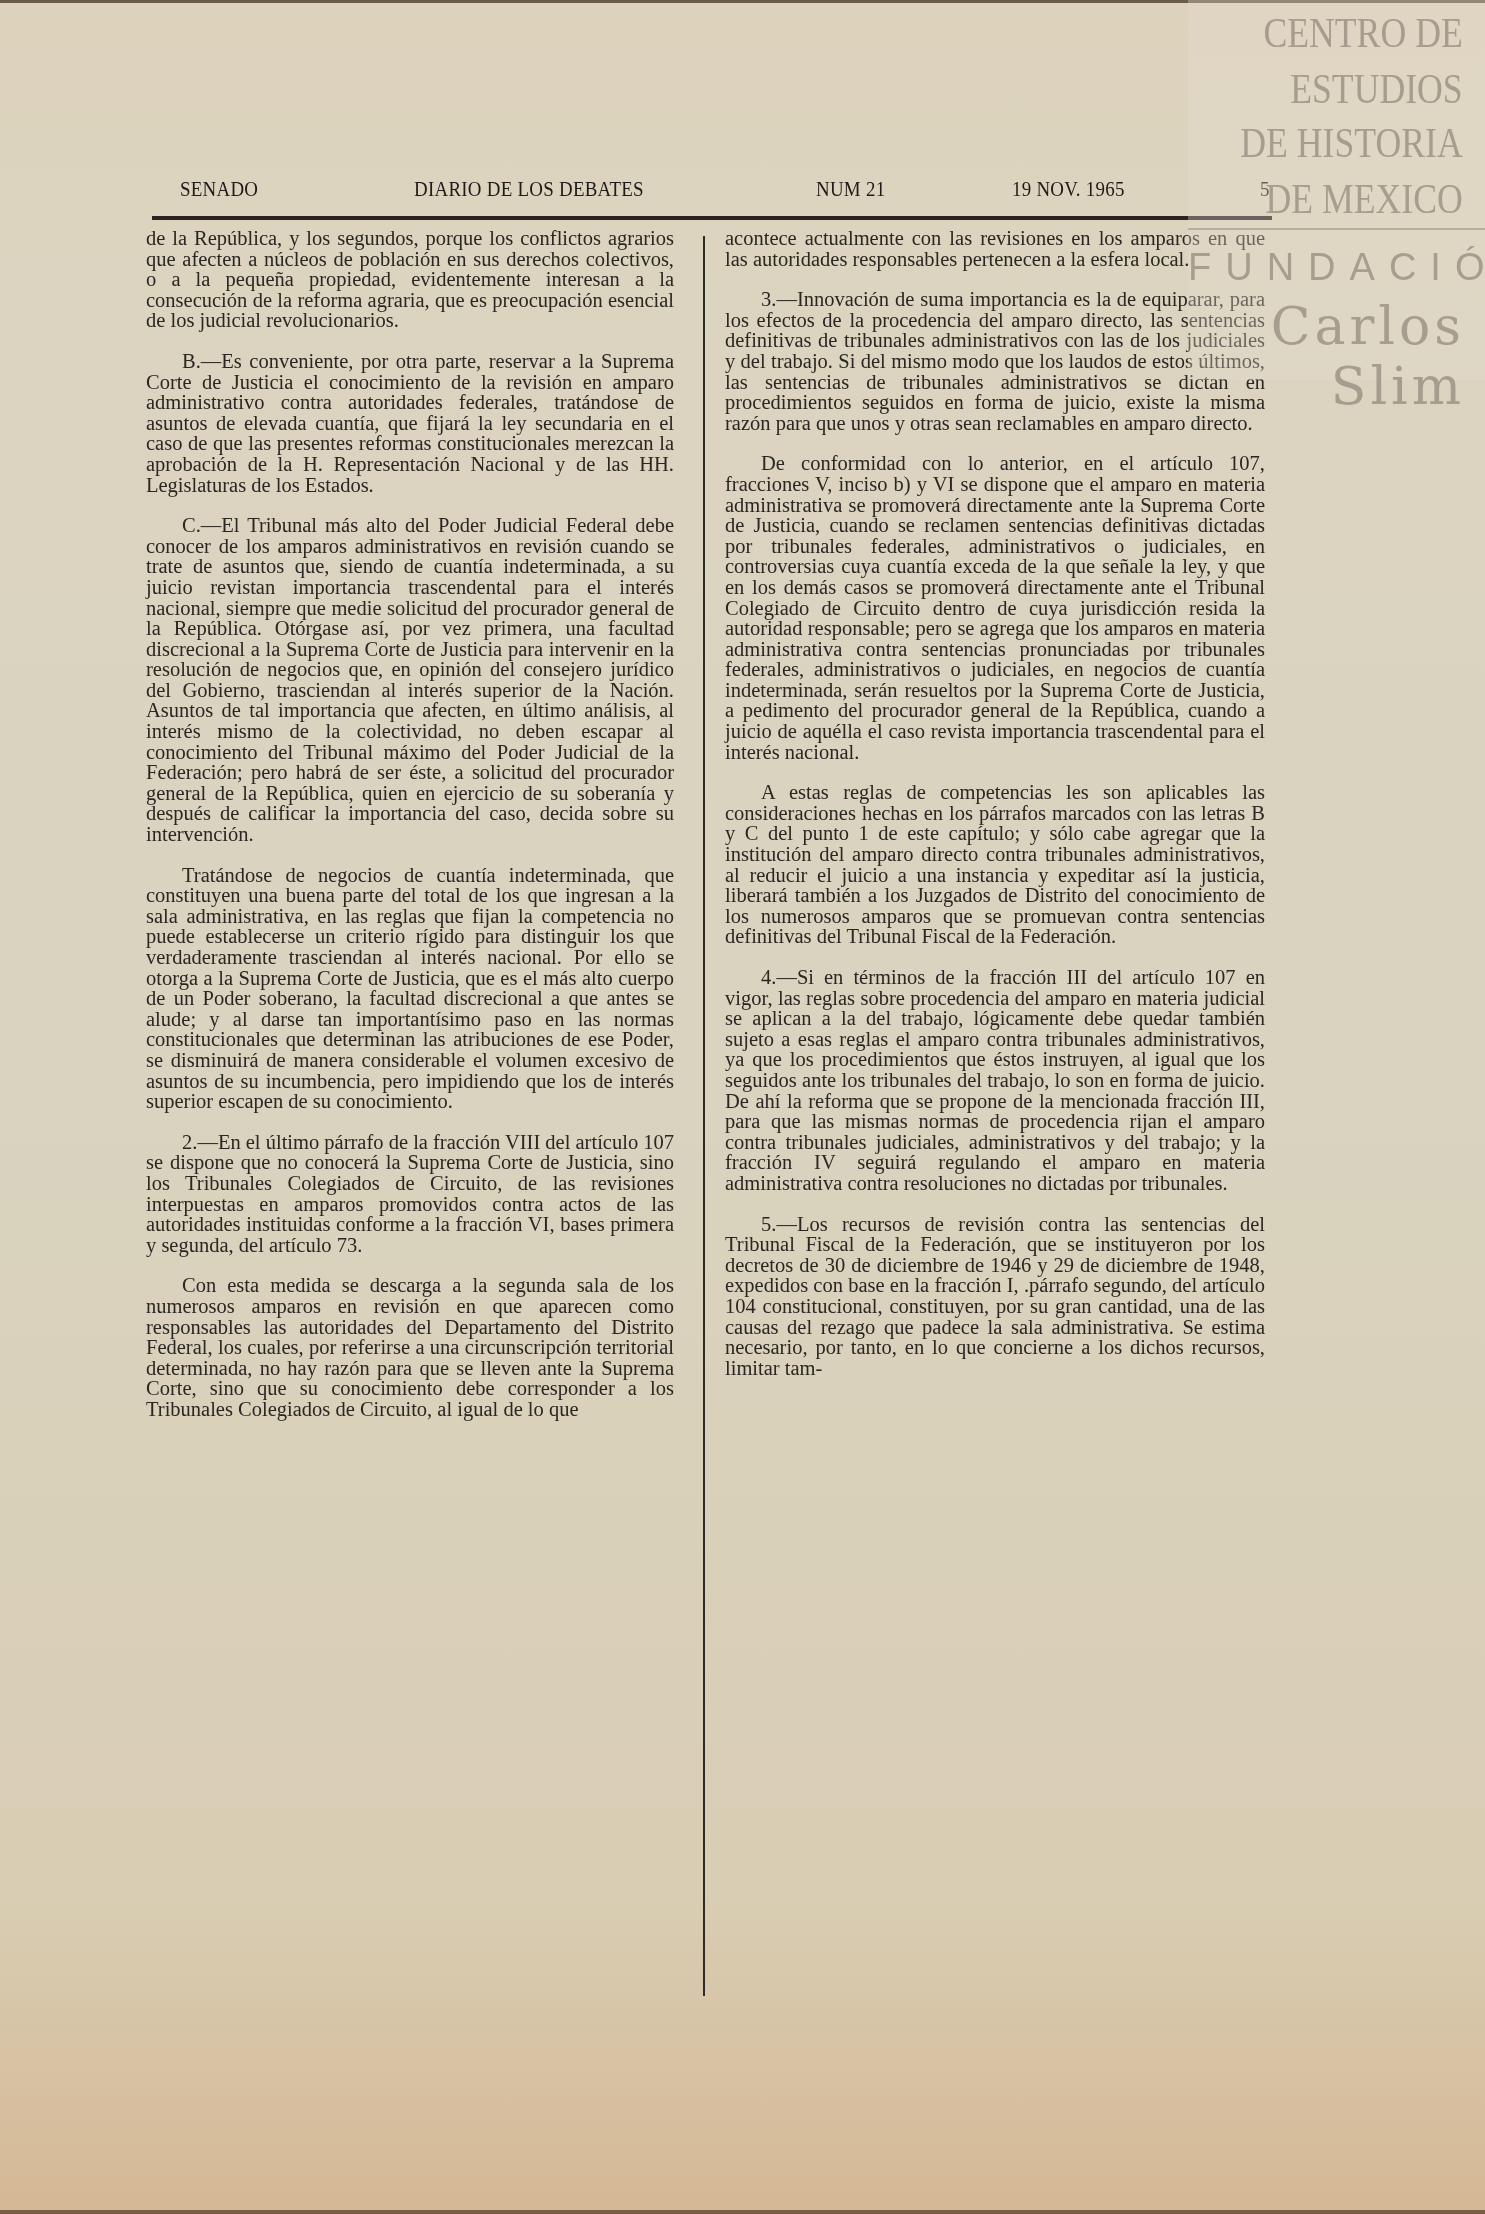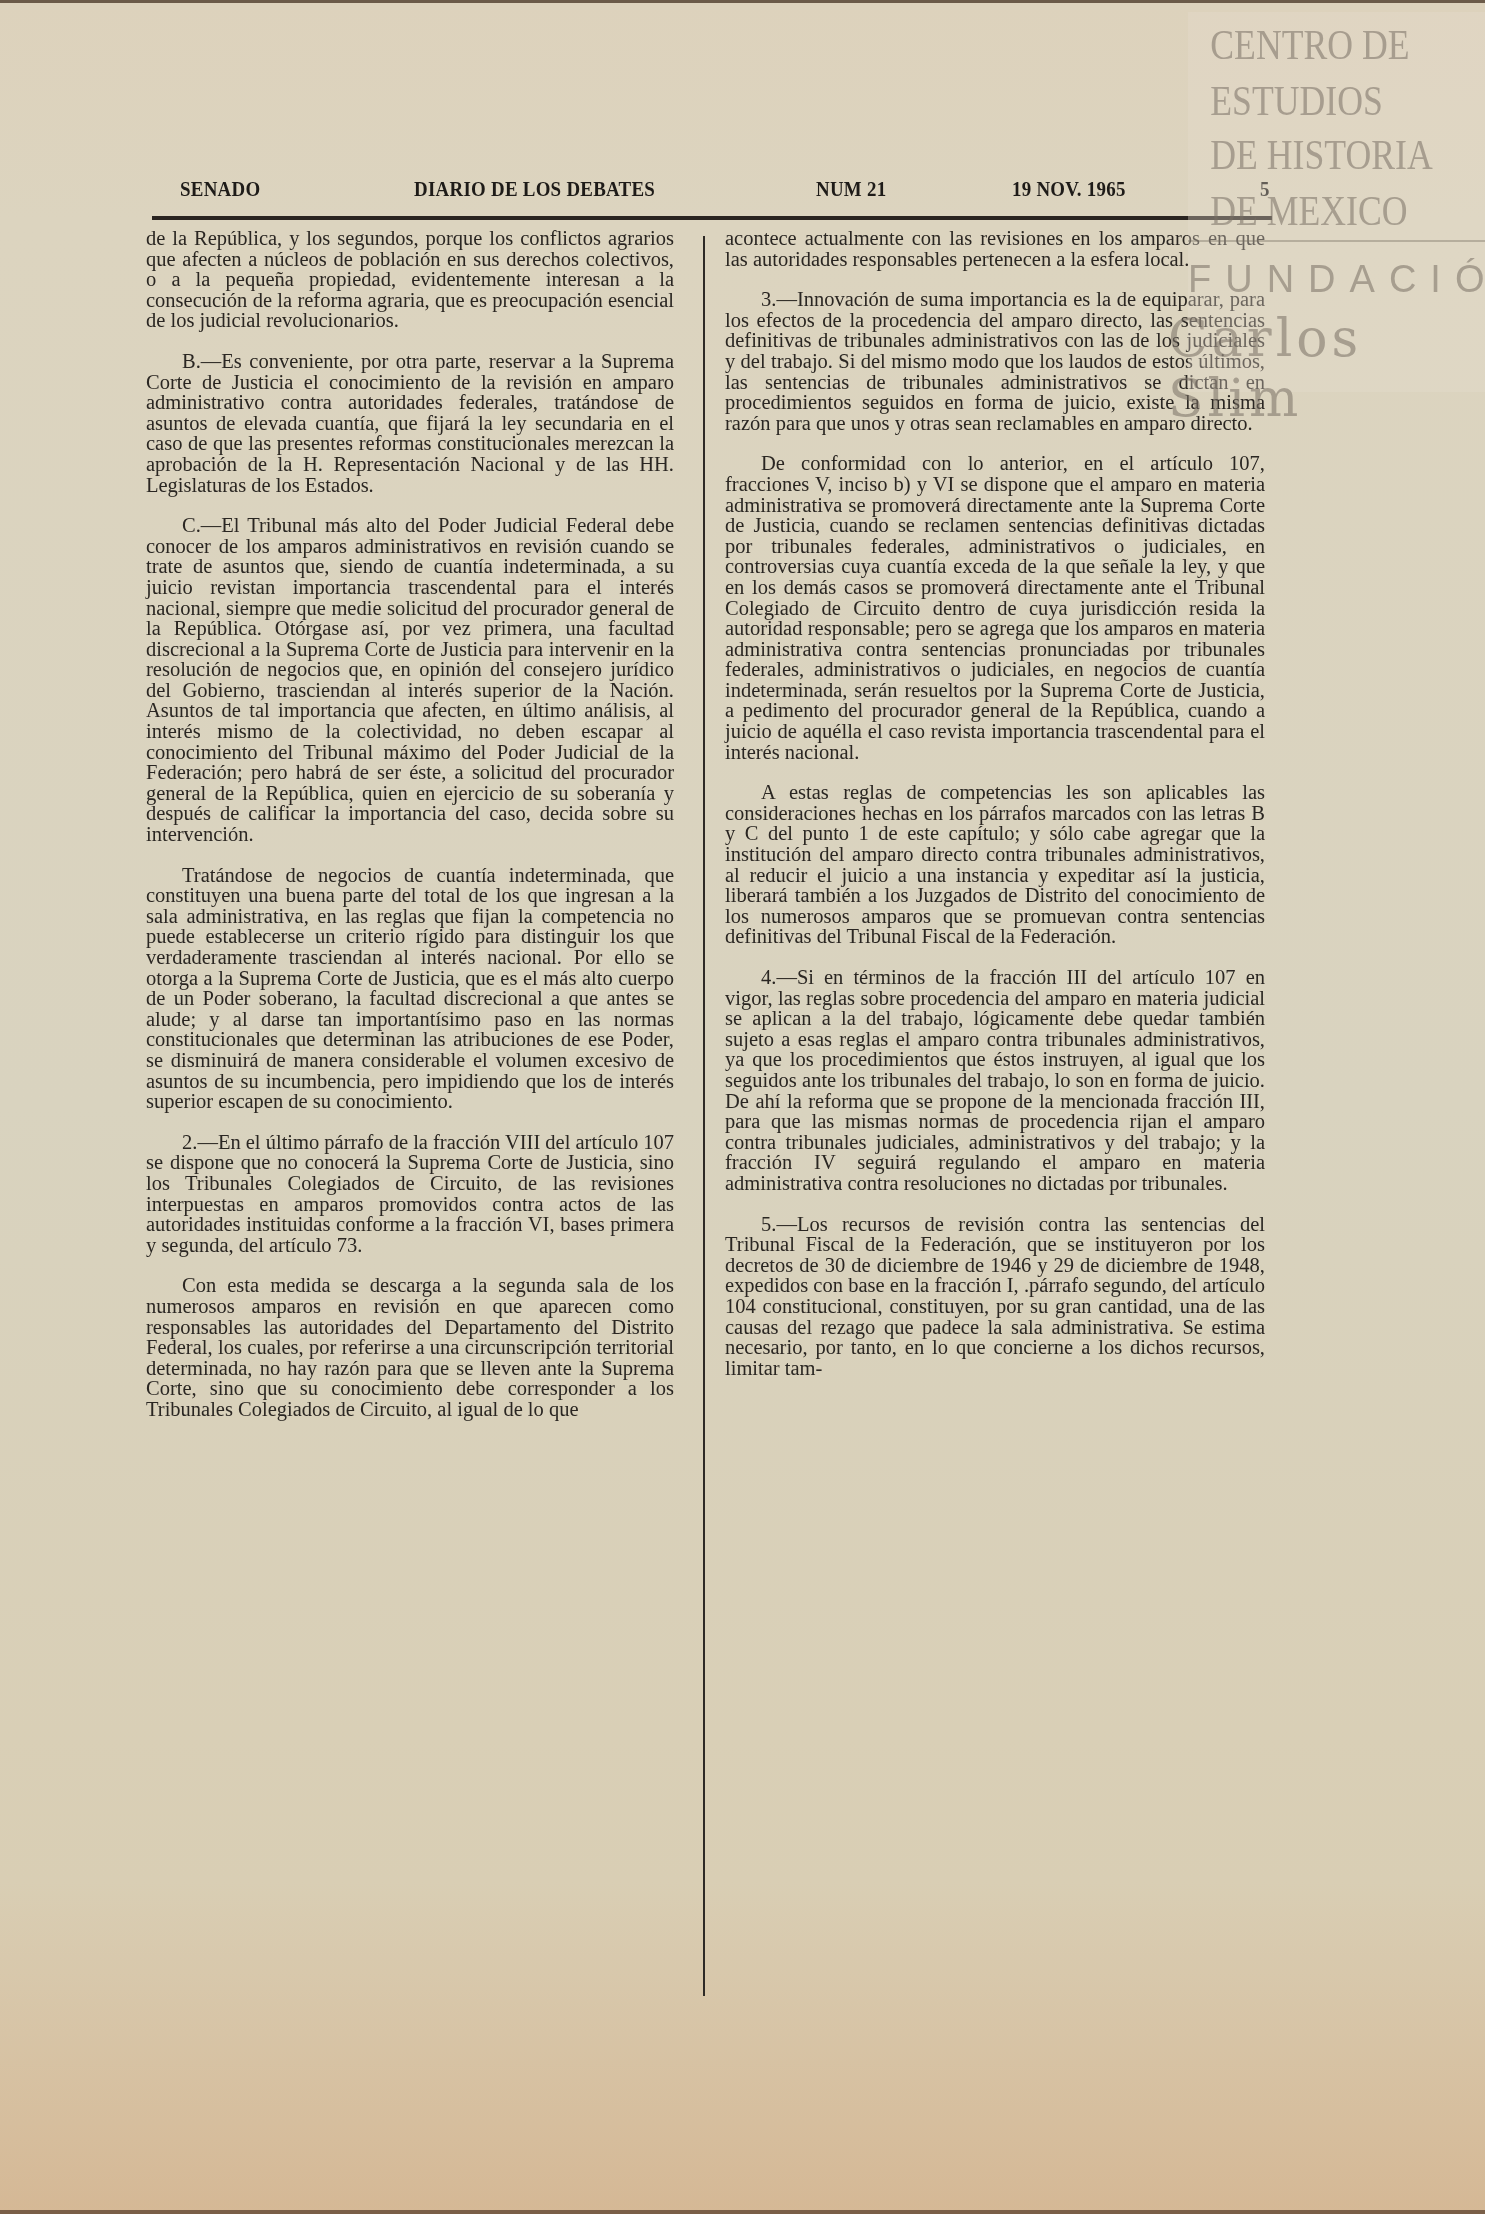--- a/index.html
+++ b/index.html
@@ -8,21 +8,21 @@
     background: linear-gradient(180deg, #ddd2bc 0%, #dcd4bf 10%, #d9d3bf 50%, #d9ceb4 85%, #d5b895 100%);
     font-family: "Liberation Serif", "DejaVu Serif", serif;
     color: #2a2622;
     position: relative;
   }
   .page-edge-top { position:absolute; left:0; top:0; width:1485px; height:3px; background:#6b5a48; }
   .page-edge-bottom { position:absolute; left:0; bottom:0; width:1485px; height:4px; background:#7a5f48; }
 
   .header {
     position: absolute; left: 180px; top: 176px; width: 1092px; height: 36px;
-    font-family: "Liberation Serif", serif; font-weight: bold; font-size: 22px;
+    font-family: "Liberation Serif", serif; font-weight: normal; font-size: 22px;
     letter-spacing: 0.3px; color: #1e1b18;
   }
   .header span { position: absolute; top: 0; white-space: nowrap; transform: scaleX(0.86); transform-origin: left; }
   .h-senado { left: 0; }
   .h-diario { left: 234px; }
   .h-num { left: 636px; }
   .h-date { left: 832px; }
   .h-page { left: 1080px; }
   .header-rule {
     position: absolute; left: 152px; top: 216px; width: 1120px; height: 4px; background: #2a2420;
@@ -35,24 +35,24 @@
   }
   .col-left { left: 146px; }
   .col-right { left: 725px; width: 540px; }
   .column p { margin: 0 0 20px 0; text-indent: 36px; }
   .column p.cont { text-indent: 0; }
   .col-divider {
     position: absolute; left: 703px; top: 236px; width: 2px; height: 1760px; background: #2e2a26;
   }
 
   .watermark {
-    position: absolute; left: 1188px; top: 12px; width: 297px; height: 380px;
+    position: absolute; left: 1188px; top: 0; width: 297px; height: 380px;
     background: rgba(228, 222, 206, 0.35);
     color: rgba(120,112,100,0.55);
-    font-family: "Liberation Serif", serif; text-align: left;
+    font-family: "Liberation Serif", serif; text-align: right;
   }
   .wm-line { position: absolute; left: 0; width: 100%; font-size: 42px; line-height: 42px; transform: scaleX(0.85); }
   .wm-1 { top: 12px; } .wm-2 { top: 68px; } .wm-3 { top: 122px; } .wm-4 { top: 178px; }
   .wm-rule { position:absolute; left:0; top:228px; width:100%; height:2px; background: rgba(120,112,100,0.4); }
   .wm-fundacion {
     position: absolute; left: 0; top: 246px; width: 100%; font-family: "Liberation Sans", sans-serif;
     font-size: 38px; letter-spacing: 14px; font-weight: normal;
   }
   .wm-slim {
     position: absolute; left: -20px; top: 296px; width: 100%;

